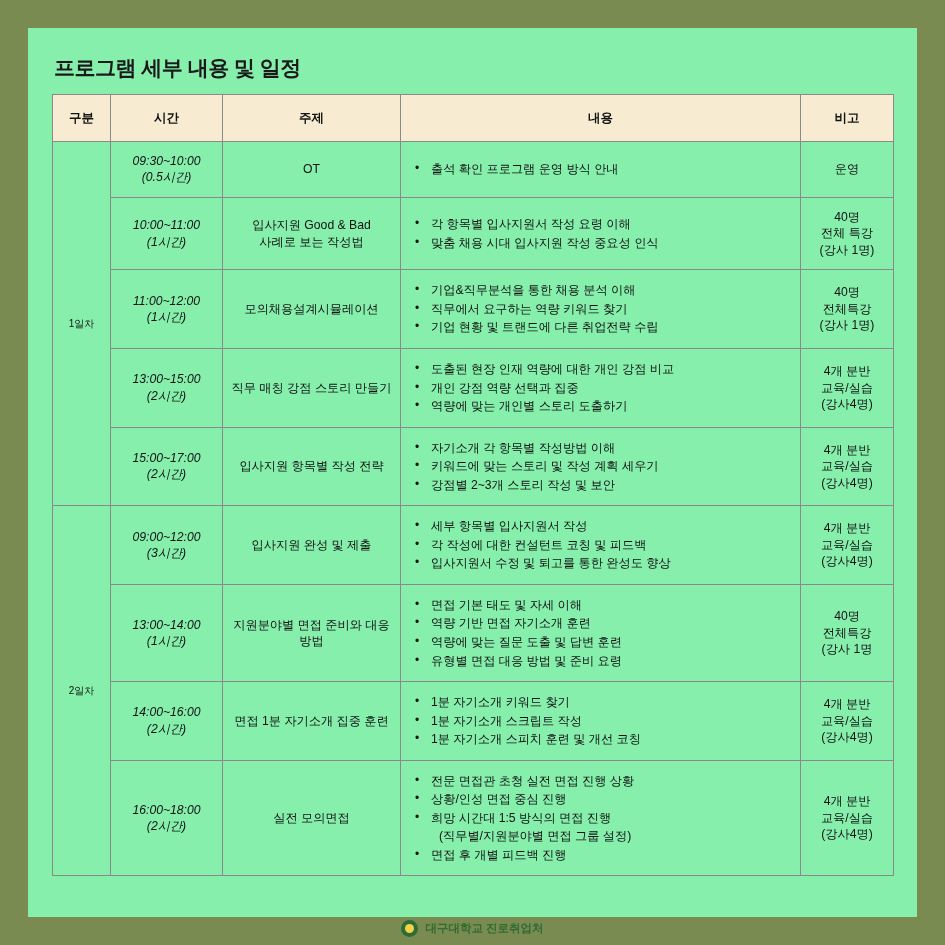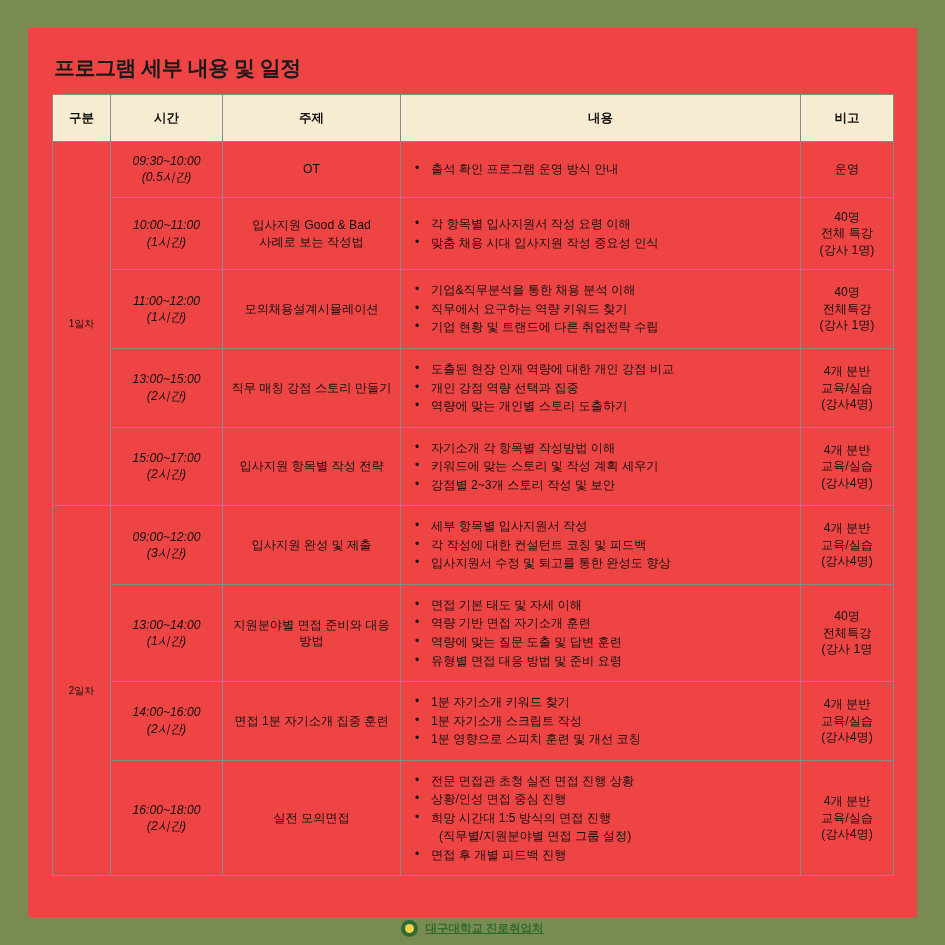--- a/index.html
+++ b/index.html
@@ -12,21 +12,21 @@
     background: #7a8b52;
     font-family: "Liberation Sans", sans-serif;
     overflow: hidden;
   }
   .page {
     position: absolute;
     left: 28px;
     top: 28px;
     width: 889px;
     height: 889px;
-    background: #ef4444;
+    background: #86efac;
     box-sizing: border-box;
     padding: 22px 24px 0 24px;
   }
   .title {
     font-size: 21px;
     font-weight: bold;
     color: #1a1a1a;
     margin: 4px 0 12px 2px;
     letter-spacing: -0.5px;
   }
@@ -148,21 +148,20 @@
     top: 4px;
     width: 9px;
     height: 9px;
     border-radius: 50%;
     background: #f2d24b;
   }
   .brand .brand-text {
     font-size: 11.5px;
     font-weight: bold;
     color: #2f6b33;
-    text-decoration: underline;
   }
 </style>
 </head>
 <body>
 
 <div class="page">
 
   <div class="title">프로그램 세부 내용 및 일정</div>
 
   <table class="schedule">
@@ -343,21 +342,21 @@
           <div>14:00~16:00</div>
           <div>(2시간)</div>
         </td>
         <td class="topic">
           <div>면접 1분 자기소개 집중 훈련</div>
         </td>
         <td class="content">
           <ul class="bullets">
             <li>1분 자기소개 키워드 찾기</li>
             <li>1분 자기소개 스크립트 작성</li>
-            <li>1분 영향으로 스피치 훈련 및 개선 코칭</li>
+            <li>1분 자기소개 스피치 훈련 및 개선 코칭</li>
           </ul>
         </td>
         <td class="note">
           <div>4개 분반</div>
           <div>교육/실습</div>
           <div>(강사4명)</div>
         </td>
       </tr>
 
       <tr>

